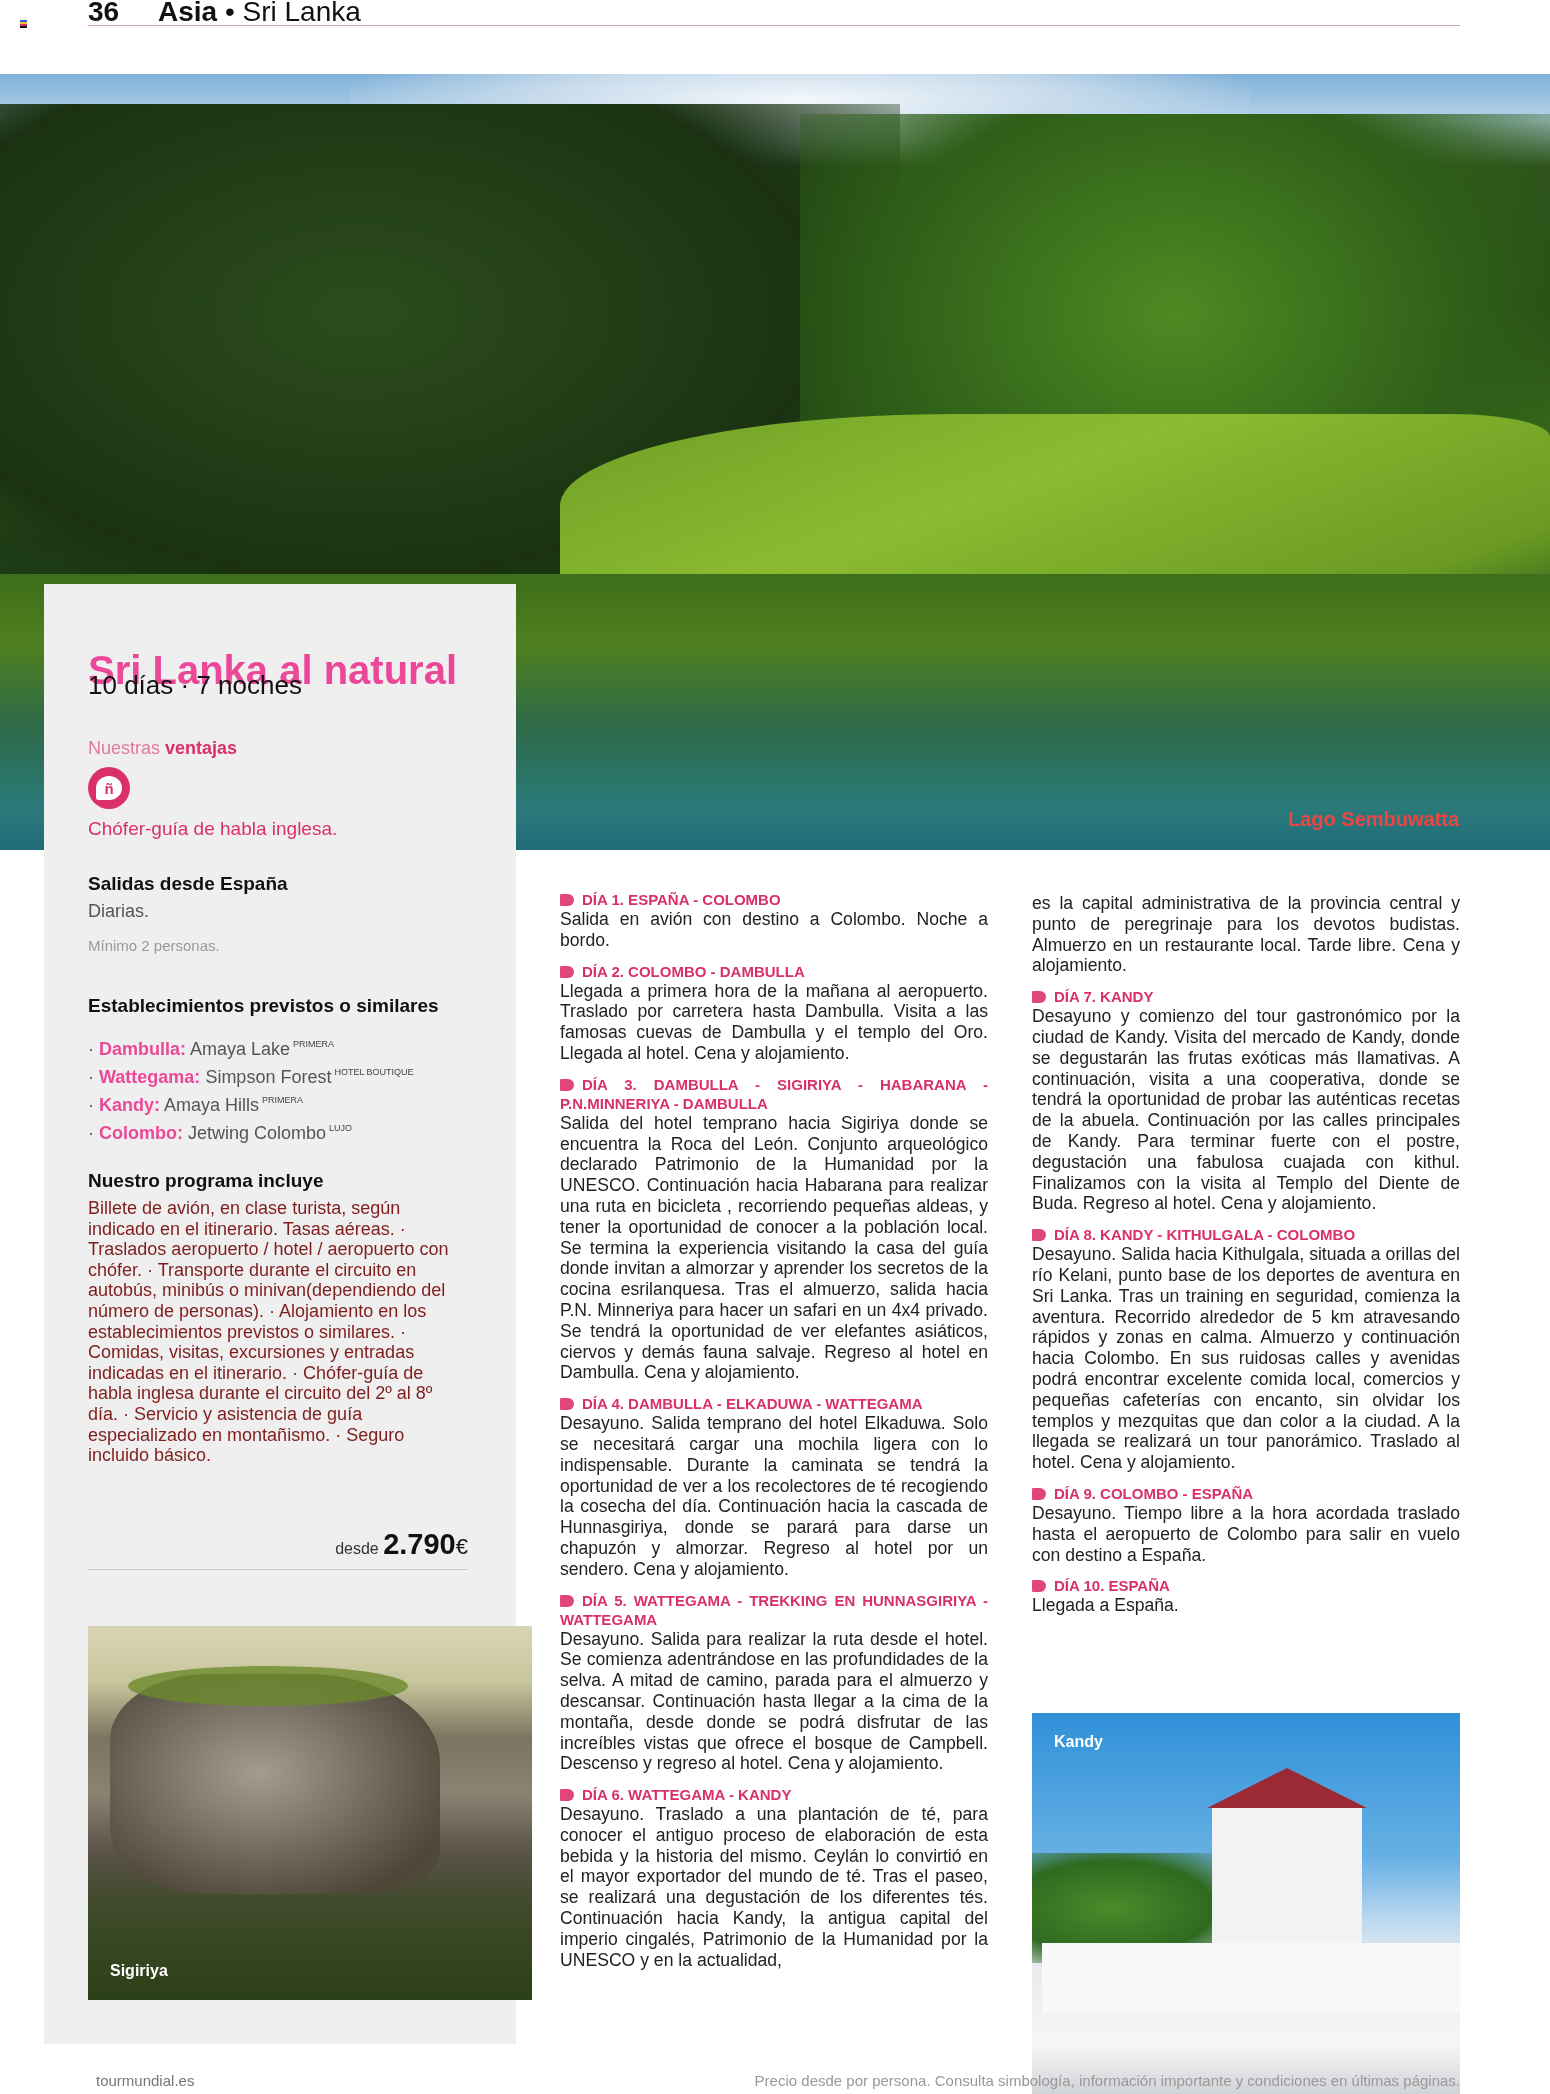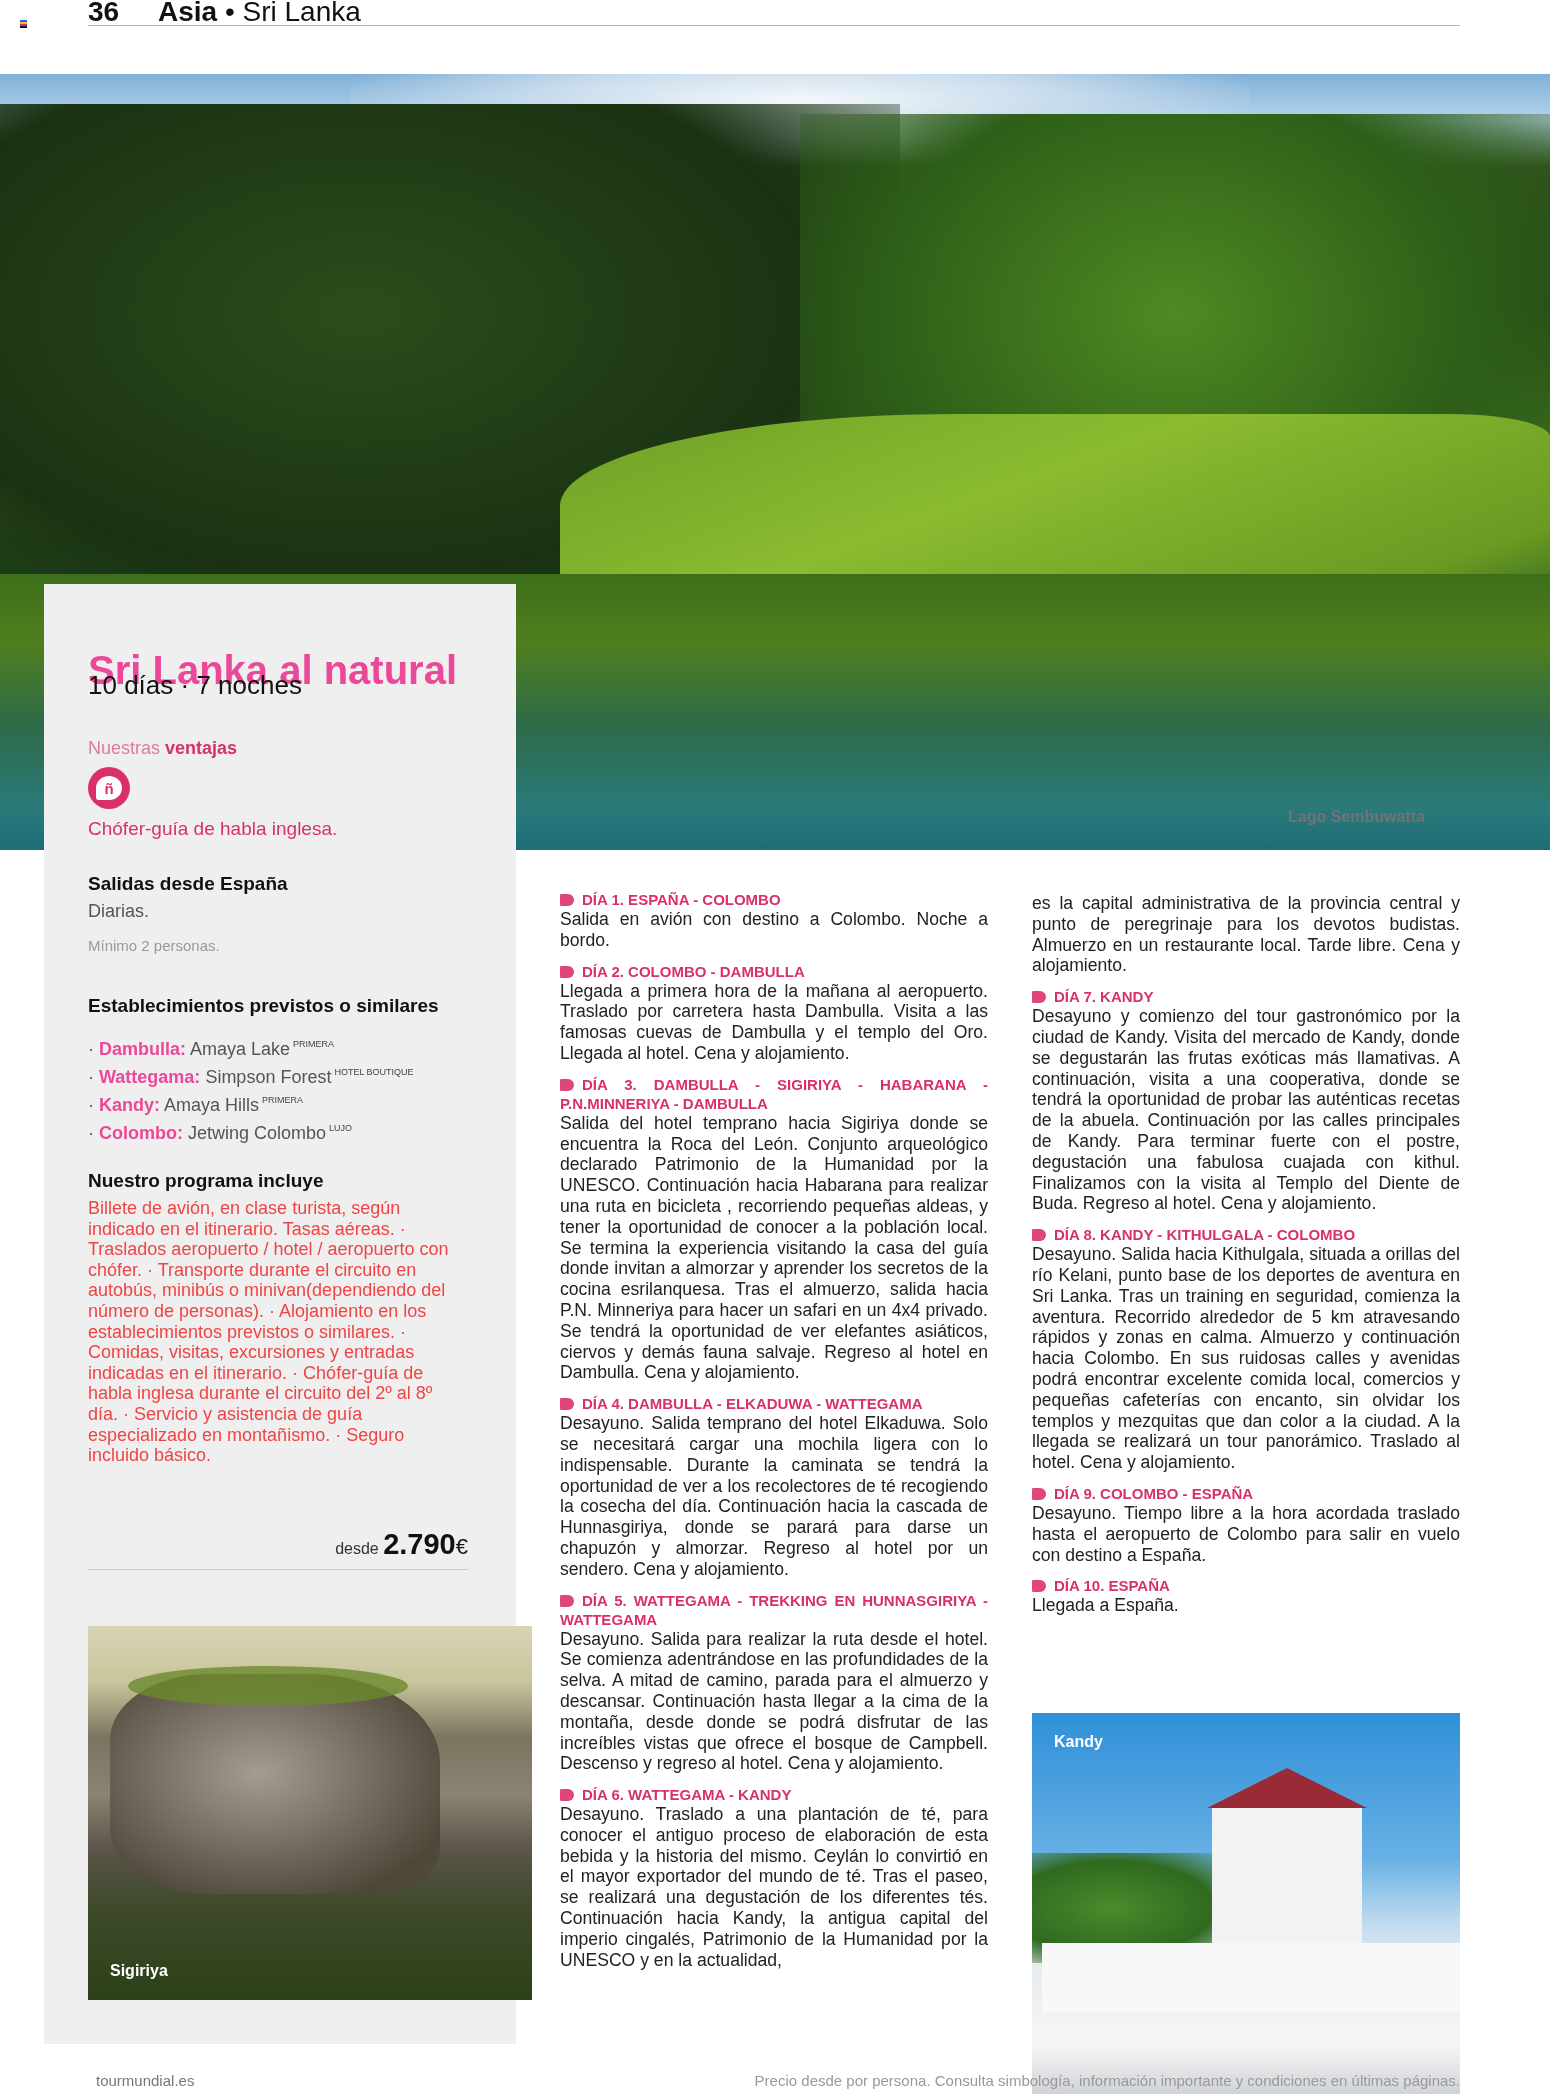--- a/index.html
+++ b/index.html
@@ -16,41 +16,41 @@
 
   .hero { position: absolute; left: 0; top: 74px; width: 1550px; height: 776px; overflow: hidden;
     background:
       linear-gradient(180deg, rgba(255,255,255,0) 0%, rgba(0,0,0,0) 100%),
       linear-gradient(180deg, #7fb0d8 0%, #b6d3ea 6%, #2f4a1f 12%, #1f3a16 30%, #3b6d1c 45%, #6a9f28 52%, #2c5a1a 60%, #1b4a2a 66%, #2a6a55 80%, #2c7c7a 100%); }
   .hero .sky { position: absolute; left: 350px; top: 0; width: 900px; height: 90px; background: radial-gradient(ellipse at 50% 30%, #f4f8fb 0%, #c9dcec 40%, rgba(120,170,210,0) 75%); }
   .hero .forest-l { position: absolute; left: 0; top: 30px; width: 900px; height: 520px; background: radial-gradient(ellipse at 40% 40%, #2c4d1c 0%, #1a3212 60%, rgba(20,40,15,0) 100%); }
   .hero .forest-r { position: absolute; left: 800px; top: 40px; width: 750px; height: 500px; background: radial-gradient(ellipse at 50% 40%, #4d8a22 0%, #2e5e18 55%, rgba(30,60,20,0) 100%); }
   .hero .meadow { position: absolute; left: 560px; top: 340px; width: 990px; height: 230px; background: linear-gradient(160deg, rgba(120,170,40,0.9) 0%, #8abb30 40%, #6a9a22 80%, rgba(80,120,30,0) 100%); border-radius: 40% 10% 0 0; }
   .hero .water { position: absolute; left: 0; top: 500px; width: 1550px; height: 276px; background: linear-gradient(180deg, #3d6e1a 0%, #4e7f1e 25%, #2e6a48 55%, #2a7a7a 85%, #1f6c78 100%); }
-  .hero-caption { position: absolute; left: 1288px; top: 808px; color: #737373; font-size: 16px; font-weight: bold; text-align: center; }
+  .hero-caption { position: absolute; left: 1288px; top: 808px; color: #ef4444; font-size: 20px; font-weight: bold; text-align: center; }
 
   .left-panel { position: absolute; left: 44px; top: 584px; width: 472px; height: 1460px; background: #efefef; }
   .trip-title { position: absolute; left: 88px; top: 648px; font-size: 40px; font-weight: bold; color: #ec4899; }
   .trip-duration { position: absolute; left: 88px; top: 670px; font-size: 26px; color: #111; }
   .advantages-label { position: absolute; left: 88px; top: 738px; font-size: 18px; color: #e07aa0; }
   .advantages-label b { color: #d9306c; font-weight: bold; }
   .advantage-icon { position: absolute; left: 88px; top: 767px; width: 42px; height: 42px; border-radius: 50%; background: #d9306c; display: flex; align-items: center; justify-content: center; }
   .advantage-icon .bubble { width: 26px; height: 24px; background: #fff; border-radius: 50% 50% 50% 10%; display: flex; align-items: center; justify-content: center; color: #d9306c; font-weight: bold; font-size: 15px; }
   .advantage-text { position: absolute; left: 88px; top: 818px; font-size: 19px; color: #d9306c; text-align: center; }
 
   .block-h { position: absolute; left: 88px; font-size: 19px; font-weight: bold; color: #111; }
   .muted { position: absolute; left: 88px; font-size: 18px; color: #555; }
   .muted.small { font-size: 15px; color: #999; }
 
   .hotels { position: absolute; left: 88px; top: 1030px; list-style: none; }
   .hotels li { font-size: 18px; color: #555; height: 28px; line-height: 28px; }
   .hotels li .city { color: #ec4899; font-weight: bold; margin-top: 6px; }
   .hotels li sup { font-size: 9px; color: #444; vertical-align: 8px; margin-left: 3px; }
 
-  .includes { position: absolute; left: 88px; top: 1198px; width: 372px; font-size: 18px; line-height: 20.6px; color: #ef4444; }
+  .includes { position: absolute; left: 88px; top: 1198px; width: 372px; font-size: 18px; line-height: 20.6px; color: #7f1d1d; }
 
   .price { position: absolute; left: 88px; top: 1528px; width: 380px; text-align: right; border-bottom: 1.5px solid #ccc; padding-bottom: 8px; }
   .price .from { font-size: 16px; color: #333; }
   .price .amount { font-size: 29px; font-weight: bold; color: #111; }
   .price .cur { font-size: 22px; color: #111; }
 
   .photo { position: absolute; overflow: hidden; }
   .photo-sigiriya { left: 88px; top: 1626px; width: 444px; height: 374px;
     background: linear-gradient(180deg, #d9d4b4 0%, #c7c59c 15%, #7b7460 30%, #8a8372 45%, #5a5449 60%, #3f4a2a 75%, #2c4018 100%); }
   .photo-sigiriya .rock { position: absolute; left: 22px; top: 48px; width: 330px; height: 220px; background: radial-gradient(ellipse at 45% 45%, #a39d90 0%, #6e665a 50%, #4e4637 80%, rgba(60,55,40,0) 100%); border-radius: 30% 40% 20% 30%; }

